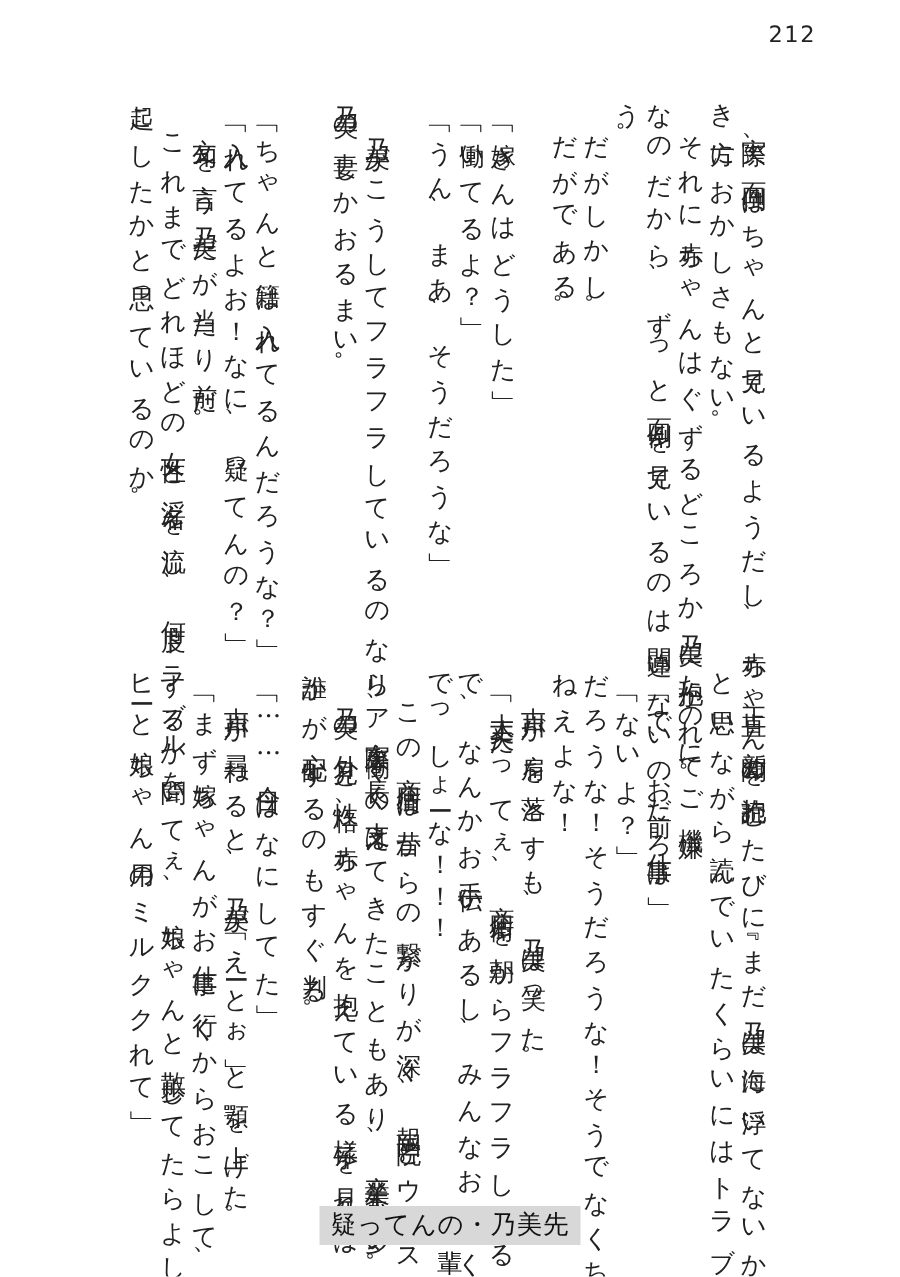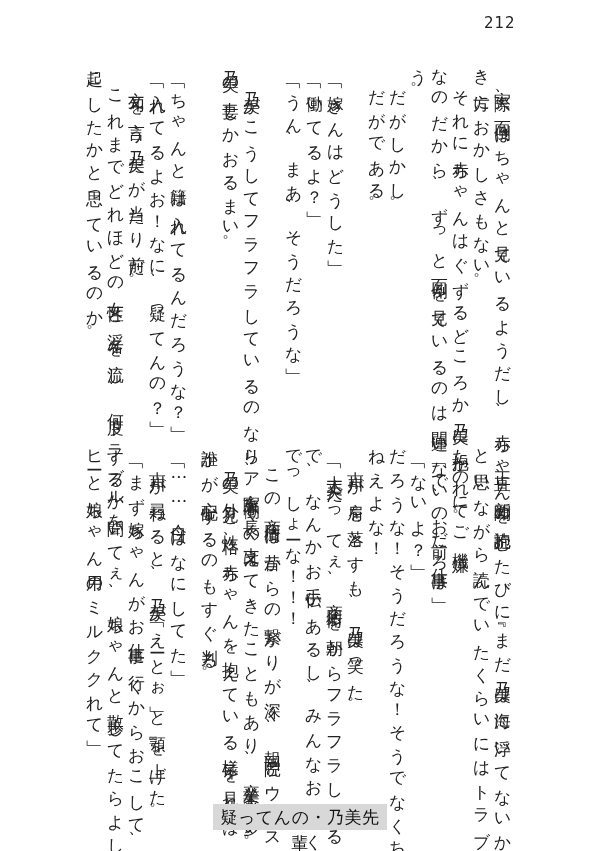--- a/index.html
+++ b/index.html
@@ -1,18 +1,18 @@
 <!DOCTYPE html>
 <html><head>
 <meta charset="utf-8">
 <style>
   html, body { margin: 0; padding: 0; background: #ffffff; }
   body { width: 600px; height: 851px; position: relative; overflow: hidden;
          font-family: "DejaVu Serif", "Liberation Serif", serif; color: #222; }
-  .page-number { position: absolute; top: 14px; left: 484px; width: 60px; text-align: left;
+  .page-number { position: absolute; top: 14px; left: 484px; width: 60px; text-align: right;
                  font-family: "DejaVu Sans", "Liberation Sans", sans-serif; font-size: 15px;
                  letter-spacing: 1px; color: #222; }
   .col { position: absolute; writing-mode: vertical-rl; text-orientation: upright;
          font-size: 16.8px; line-height: 21px; width: 21px; white-space: nowrap;
          letter-spacing: 4.2px; }
   .footer { position: absolute; left: 213px; top: 804px; width: 174px; height: 26px;
             background: #d8d8d8; font-family: "DejaVu Sans", "Liberation Sans", sans-serif;
             font-size: 17px; line-height: 26px; text-align: center; color: #111;
             letter-spacing: 0.5px; }
 </style>

